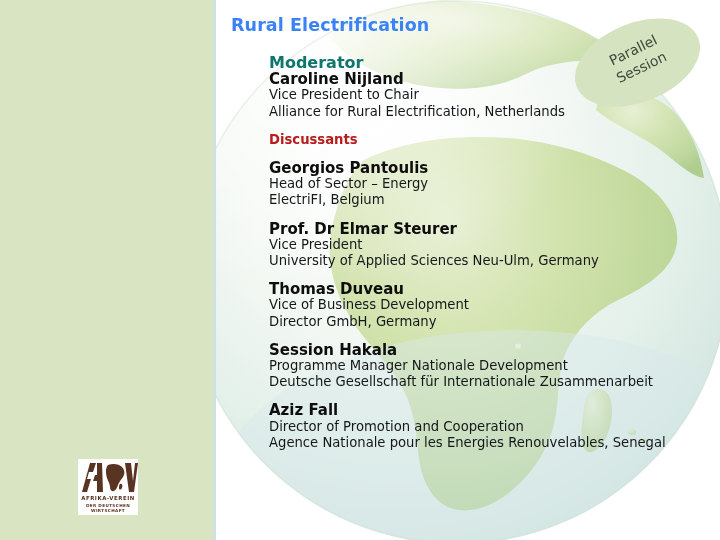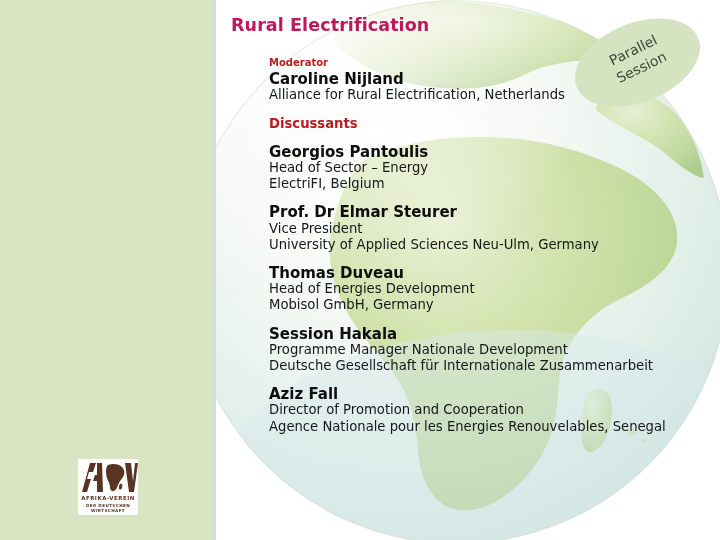--- a/index.html
+++ b/index.html
@@ -156,37 +156,37 @@
     color: #3d4a3a;
   }
 
   
   #title {
     position: absolute;
     left: 231px;
     top: 15px;
     font-size: 17.5px;
     font-weight: bold;
-    color: #be185d;
+    color: #3b82f6;
     z-index: 4;
     letter-spacing: 0.1px;
   }
   #people {
     position: absolute;
     left: 269px;
     top: 55px;
     width: 440px;
     z-index: 4;
   }
   .person { margin-bottom: 12px; }
   .person:last-child { margin-bottom: 0; }
   .p-role {
-    font-size: 10px;
-    font-weight: bold;
-    color: #b91c1c;
+    font-size: 16px;
+    font-weight: bold;
+    color: #0f766e;
     line-height: 16.2px;
   }
   .p-name {
     font-size: 15px;
     font-weight: bold;
     color: #0d0d0d;
     line-height: 16.2px;
   }
   .p-line {
     font-size: 13.2px;
@@ -313,41 +313,42 @@
     <div class="logo-l2">DER DEUTSCHEN WIRTSCHAFT</div>
   </div>
 
   <div id="title">Rural Electrification</div>
 
   <div id="people">
 
     <div class="person">
       <div class="p-role">Moderator</div>
       <div class="p-name">Caroline Nijland</div>
+      <div class="p-line">Vice President to Chair</div>
       <div class="p-line">Alliance for Rural Electrification, Netherlands</div>
     </div>
 
     <div class="section-head">Discussants</div>
 
     <div class="person">
       <div class="p-name">Georgios Pantoulis</div>
       <div class="p-line">Head of Sector – Energy</div>
       <div class="p-line">ElectriFI, Belgium</div>
     </div>
 
     <div class="person">
       <div class="p-name">Prof. Dr Elmar Steurer</div>
       <div class="p-line">Vice President</div>
       <div class="p-line">University of Applied Sciences Neu-Ulm, Germany</div>
     </div>
 
     <div class="person">
       <div class="p-name">Thomas Duveau</div>
-      <div class="p-line">Head of Energies Development</div>
-      <div class="p-line">Mobisol GmbH, Germany</div>
+      <div class="p-line">Vice of Business Development</div>
+      <div class="p-line">Director GmbH, Germany</div>
     </div>
 
     <div class="person">
       <div class="p-name">Session Hakala</div>
       <div class="p-line">Programme Manager Nationale Development</div>
       <div class="p-line">Deutsche Gesellschaft für Internationale Zusammenarbeit</div>
     </div>
 
     <div class="person">
       <div class="p-name">Aziz Fall</div>

